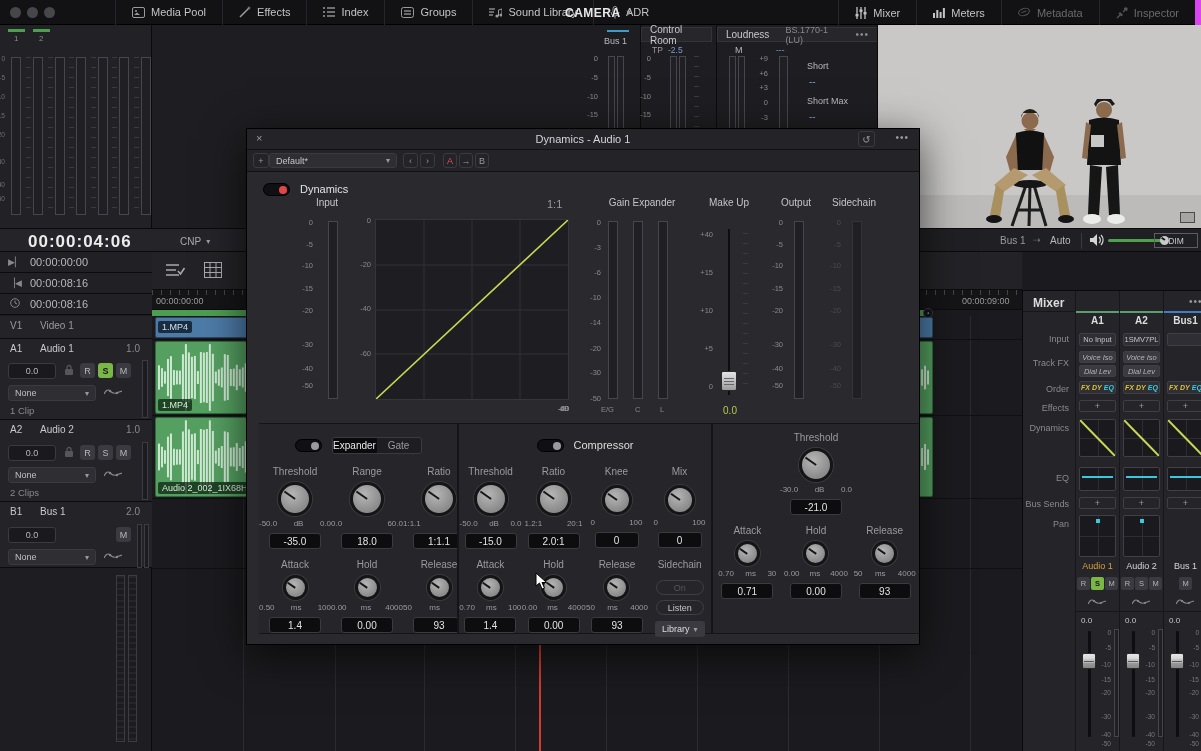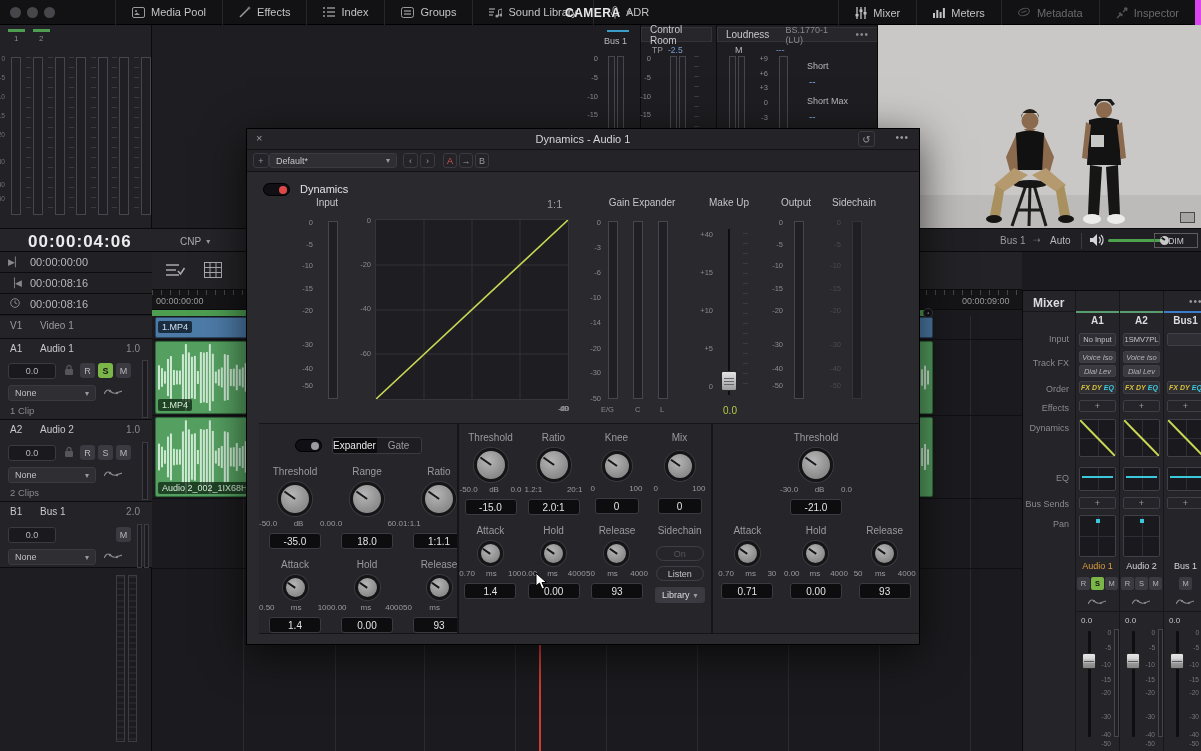--- a/index.html
+++ b/index.html
@@ -1471,20 +1471,26 @@
               <span>50</span>
               <span>ms</span>
               <span>4000</span>
             </div>
           <div class="kval">93</div>
         </div>
       </div>
     </div>
 
     <div class="proc" style="left:210px;width:254px;border-left:2px solid #151517">
+      <div class="proc-head">
+        <div class="pill">
+            <span class="dot"></span>
+          </div>
+        <div class="proc-title">Compressor</div>
+      </div>
       <div class="krow" style="grid-template-columns:repeat(4,1fr)">
         <div class="kcell">
           <div class="klabel">Threshold</div>
           <div class="knob" style="width:34px;height:34px"></div>
           <div class="krange" style="width:62px">
               <span>-50.0</span>
               <span>dB</span>
               <span>0.0</span>
             </div>
           <div class="kval">-15.0</div>

